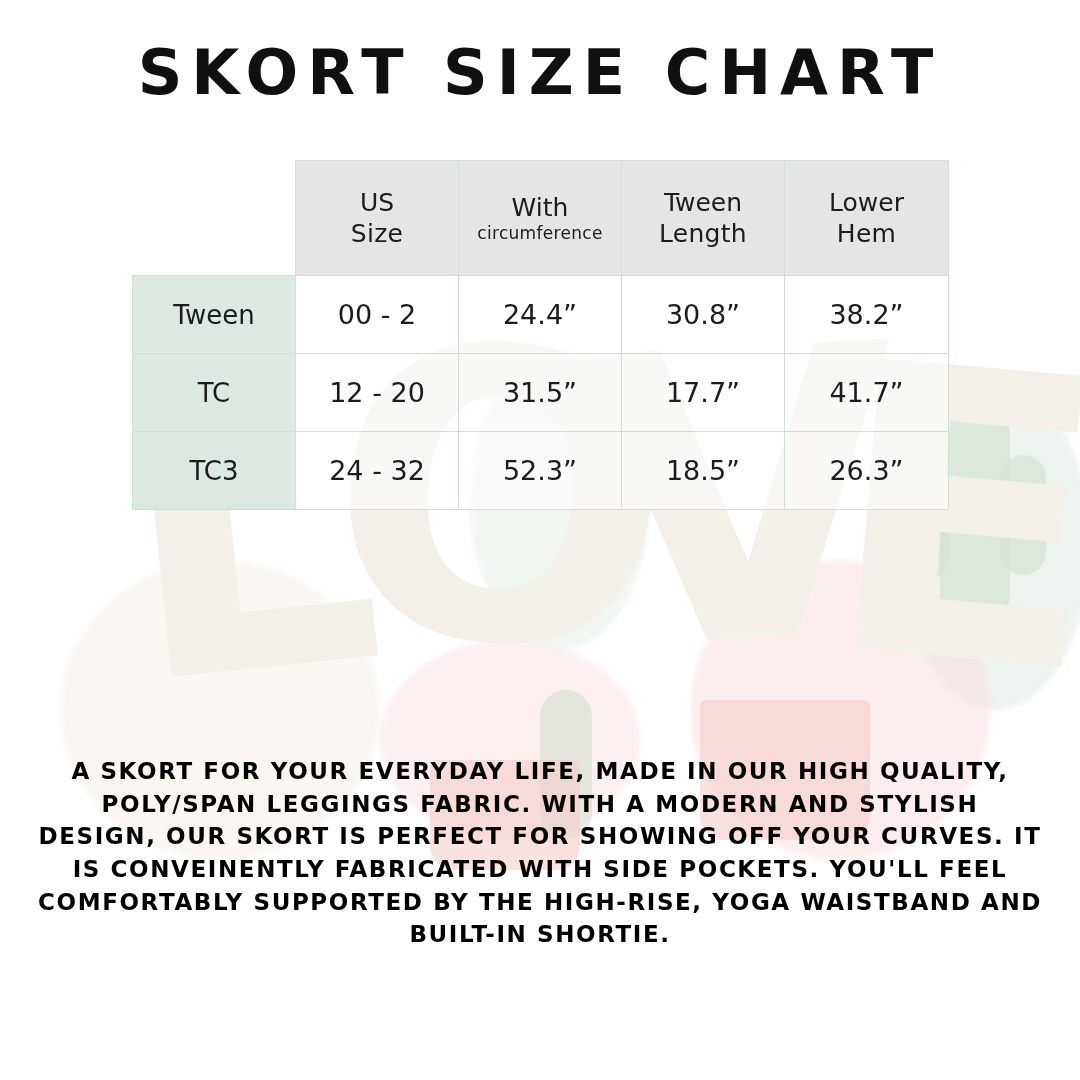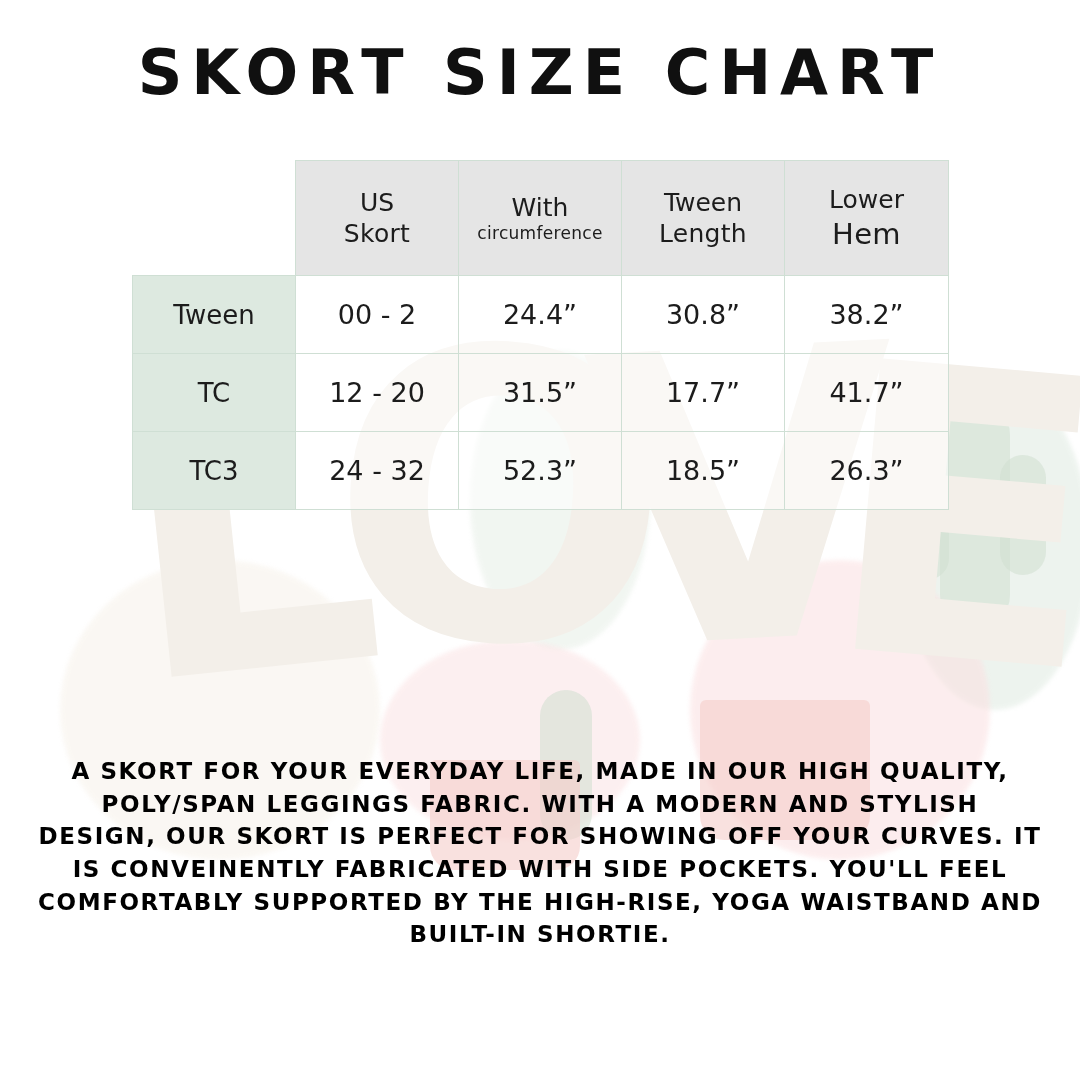--- a/index.html
+++ b/index.html
@@ -183,33 +183,33 @@
           <col class="c1">
           <col class="c2">
           <col class="c3">
           <col class="c4">
       </colgroup>
       <thead>
         <tr>
           <th class="corner-blank"></th>
           <th>
             <span>US</span>
-            <span class="sub" style="font-size:25px">Skort</span>
+            <span class="sub" style="font-size:25px">Size</span>
           </th>
           <th>
             <span>With</span>
             <span class="sub">circumference</span>
           </th>
           <th>
             <span>Tween</span>
             <span class="sub" style="font-size:25px">Length</span>
           </th>
           <th>
             <span>Lower</span>
-            <span class="sub" style="font-size:29px">Hem</span>
+            <span class="sub" style="font-size:25px">Hem</span>
           </th>
         </tr>
       </thead>
       <tbody>
         <tr>
           <td class="rowhead">Tween</td>
           <td>00 - 2</td>
           <td>24.4”</td>
           <td>30.8”</td>
           <td>38.2”</td>

